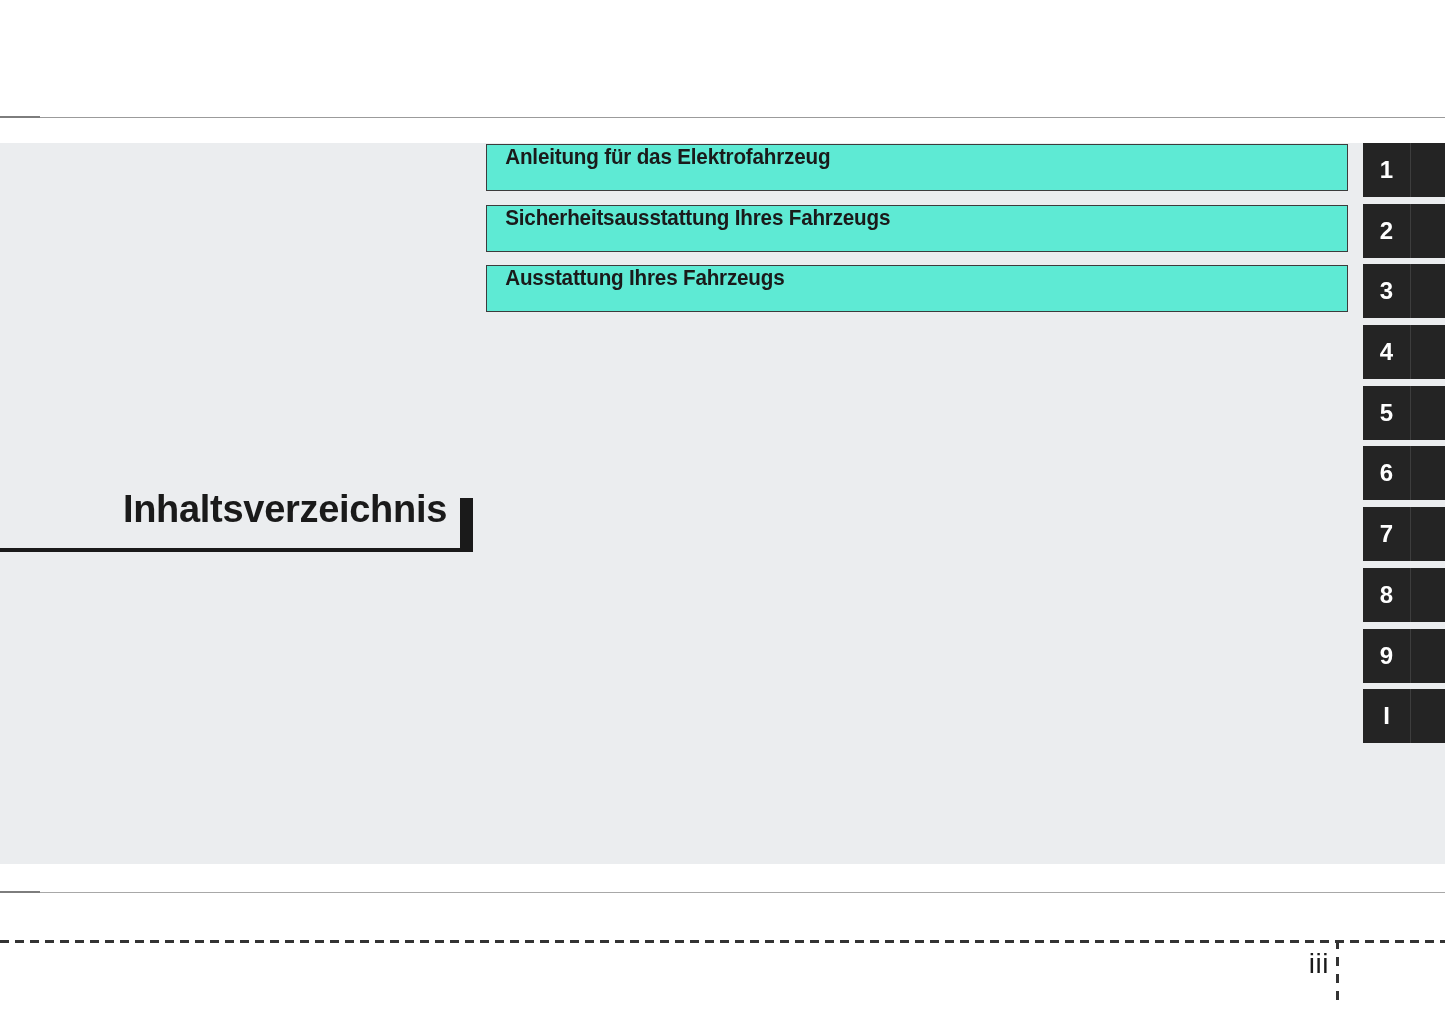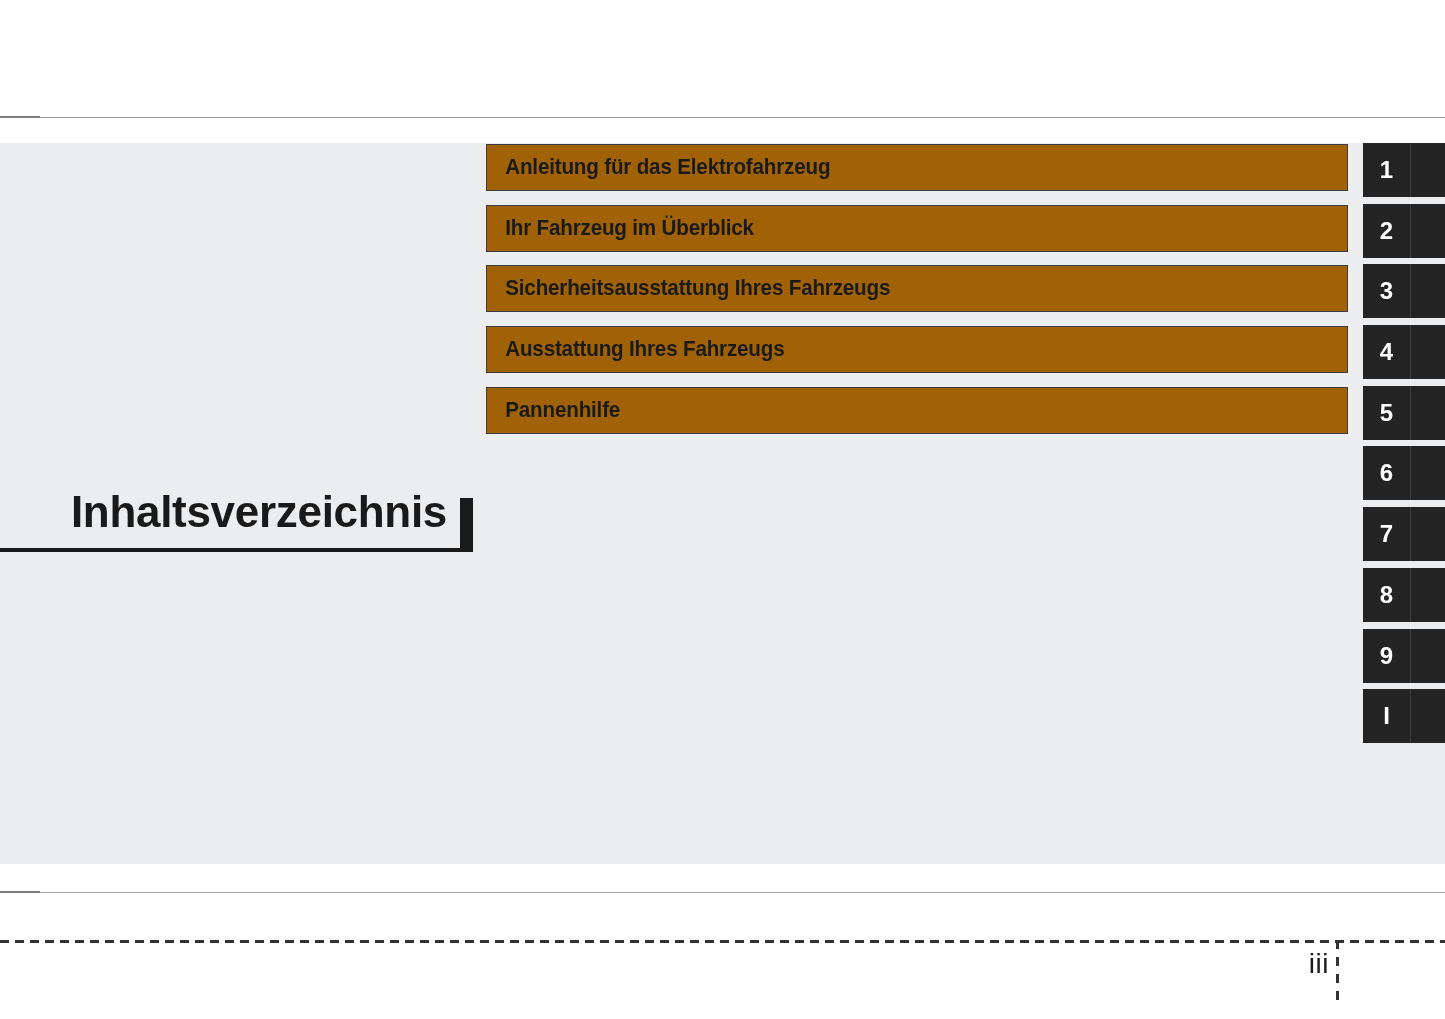--- a/index.html
+++ b/index.html
@@ -55,21 +55,21 @@
     position: absolute;
     left: 0;
     top: 490px;
     width: 473px;
     height: 63px;
   }
   .toc-title {
     position: absolute;
     right: 26px;
     top: 0px;
-    font-size: 44px;
+    font-size: 38px;
     font-weight: 700;
     color: #1a1a1a;
     letter-spacing: -0.3px;
     white-space: nowrap;
     line-height: 1.0;
     font-family: "Liberation Sans", "DejaVu Sans", sans-serif;
   }
   .title-bar {
     position: absolute;
     left: 460px;
@@ -99,24 +99,23 @@
     height: 49px;
     margin-bottom: 11.7px;
   }
   .chapter-box {
     position: absolute;
     left: 0;
     top: 0;
     width: 862px;
     height: 47px;
     border: 1px solid #3c3c3c;
-    background: #a16207;
+    background: #5eead4;
     box-sizing: border-box;
     display: flex;
-    align-items: center;
   }
   .chapter-label {
     padding-left: 19px;
     font-size: 21.5px;
     font-weight: 700;
     color: #1a1a1a;
     letter-spacing: -0.2px;
     white-space: nowrap;
     font-family: "Liberation Sans", "DejaVu Sans", sans-serif;
     transform: scaleX(0.96);
@@ -229,36 +228,26 @@
   <div class="title-underline"></div>
 
   <div class="chapter-list" id="chapter-list">
       <div class="chapter-row">
         <div class="chapter-box">
           <span class="chapter-label">Anleitung für das Elektrofahrzeug</span>
         </div>
       </div>
       <div class="chapter-row">
         <div class="chapter-box">
-          <span class="chapter-label">Ihr Fahrzeug im Überblick</span>
-        </div>
-      </div>
-      <div class="chapter-row">
-        <div class="chapter-box">
           <span class="chapter-label">Sicherheitsausstattung Ihres Fahrzeugs</span>
         </div>
       </div>
       <div class="chapter-row">
         <div class="chapter-box">
           <span class="chapter-label">Ausstattung Ihres Fahrzeugs</span>
-        </div>
-      </div>
-      <div class="chapter-row">
-        <div class="chapter-box">
-          <span class="chapter-label">Pannenhilfe</span>
         </div>
       </div>
     </div>
 
   <div class="tab-list" id="tab-list">
       <div class="tab-row">
         <div class="tab-number">1</div>
         <div class="tab-divider"></div>
       </div>
       <div class="tab-row">

